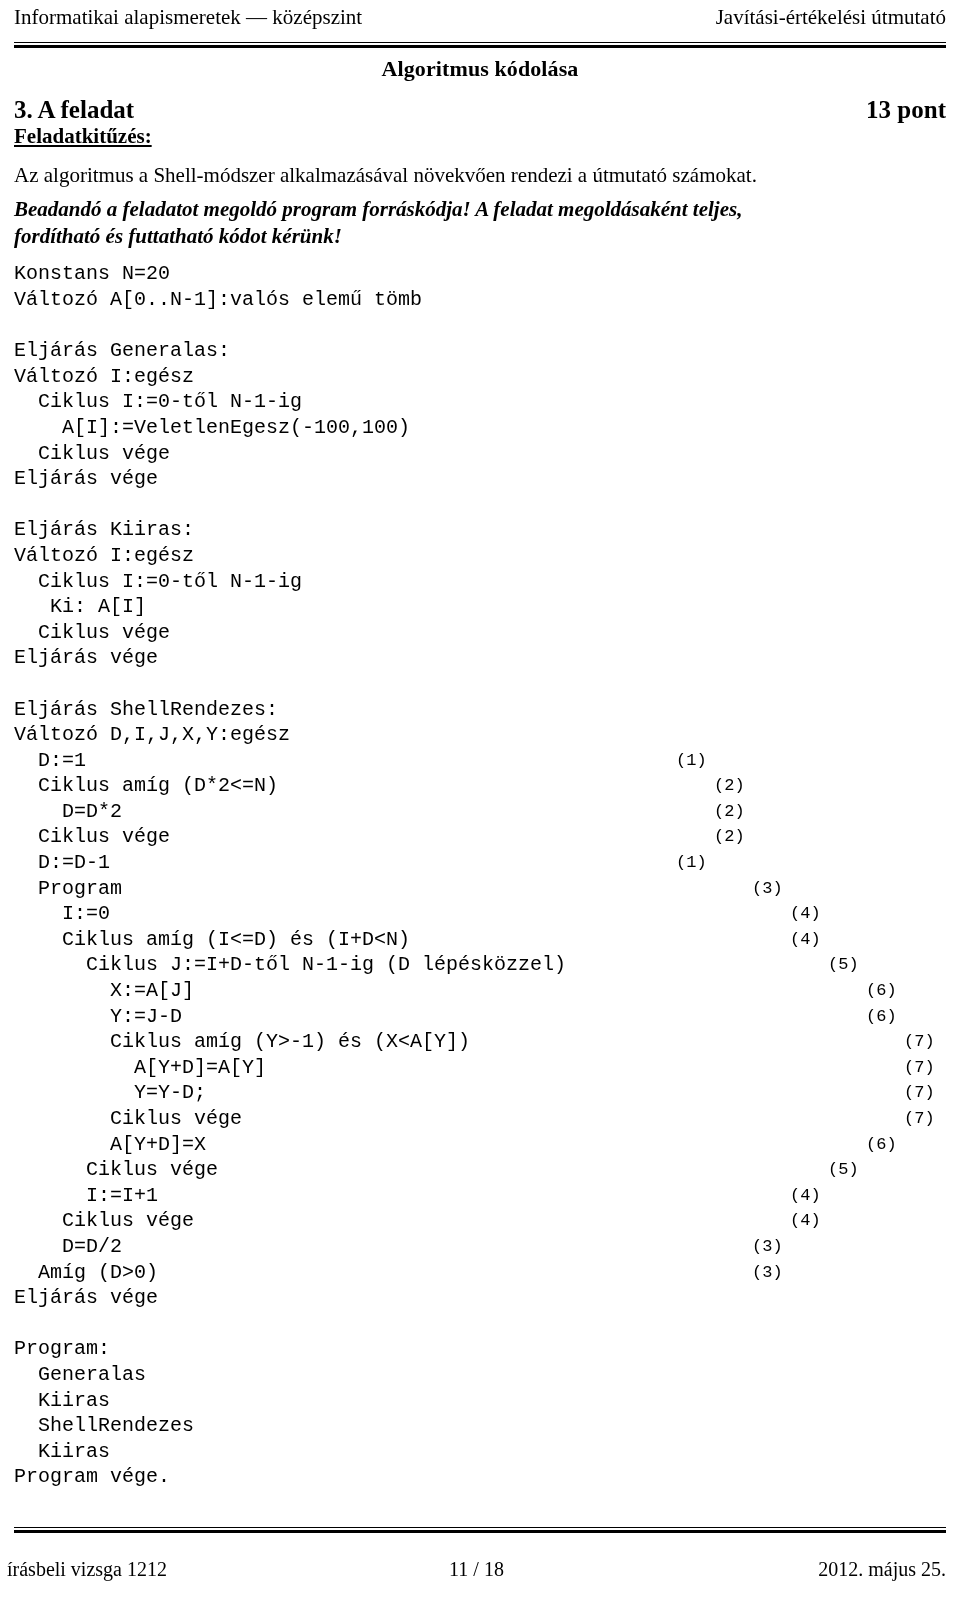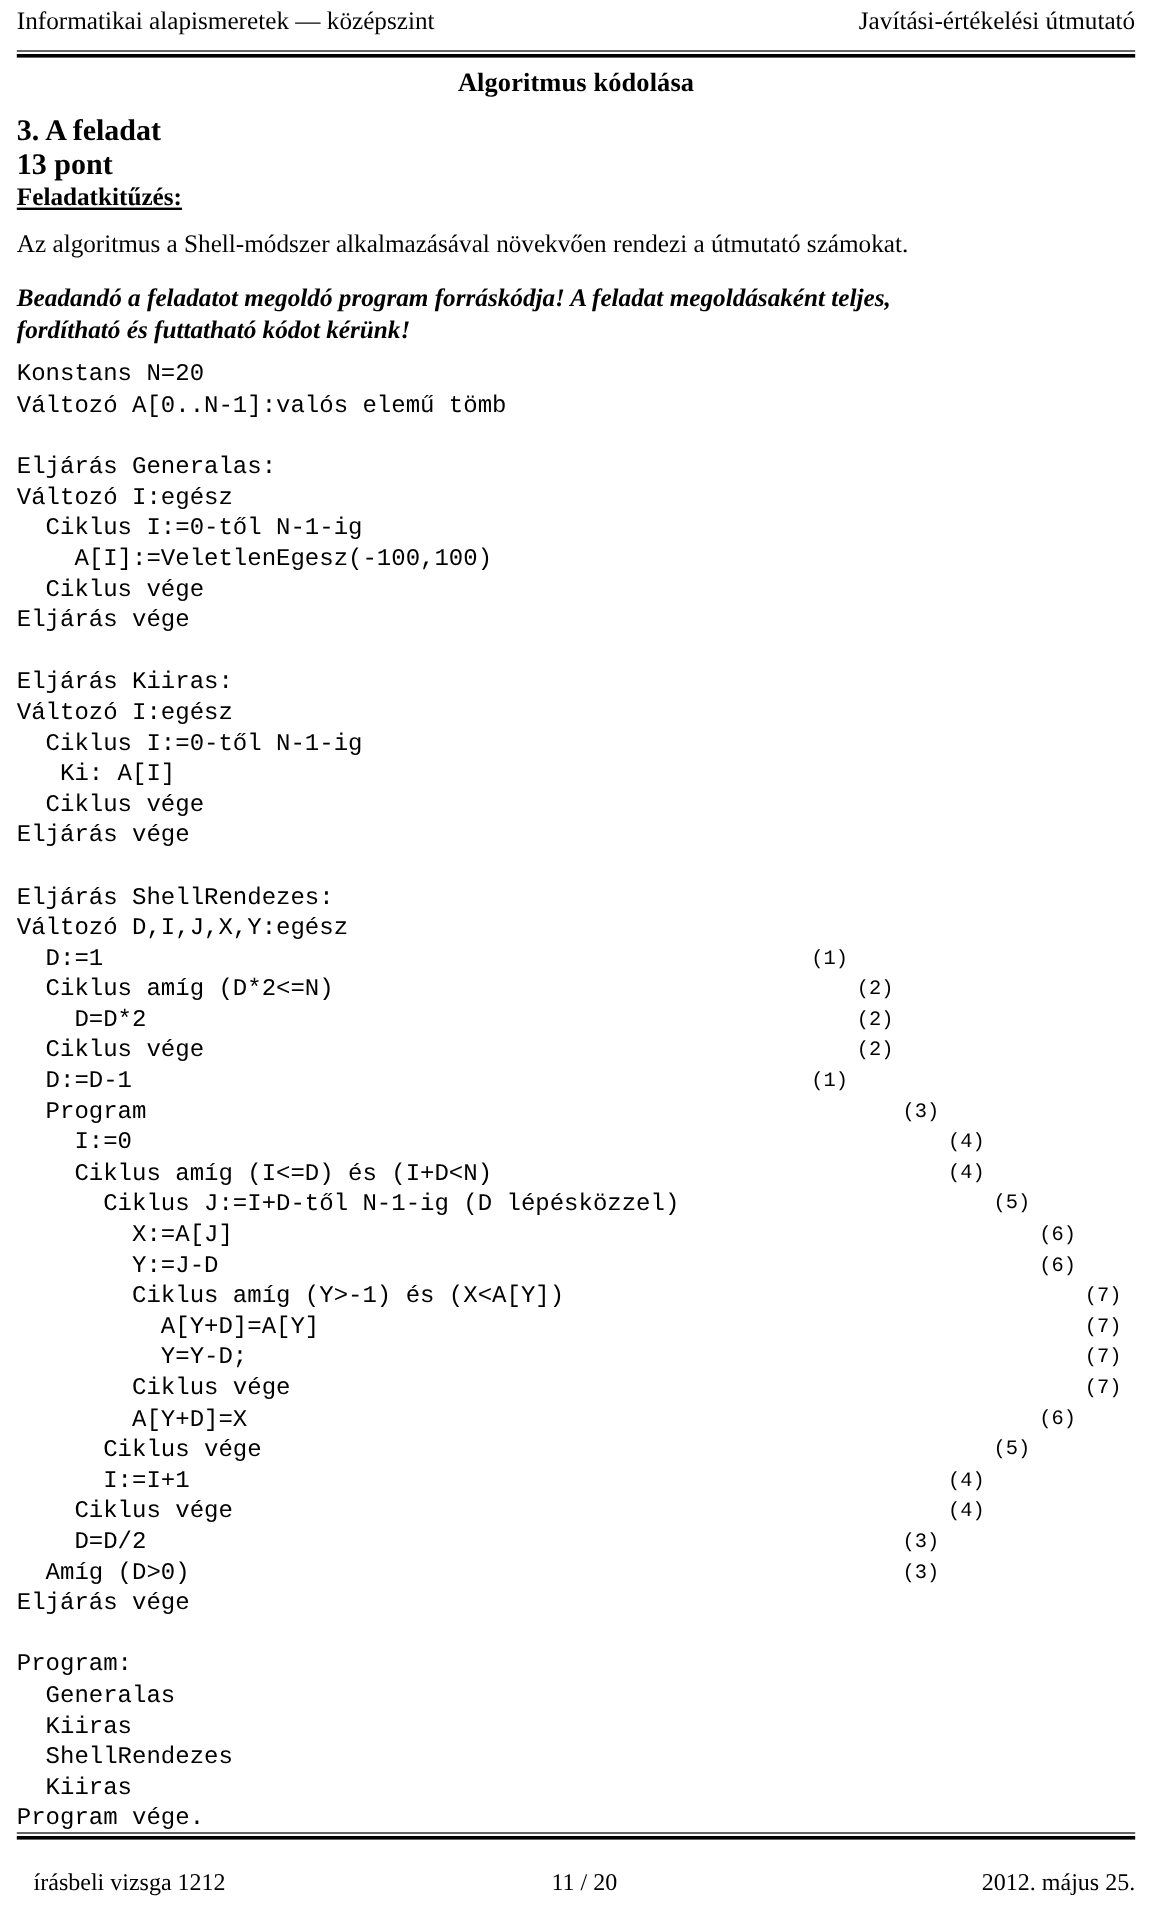--- a/index.html
+++ b/index.html
@@ -69,21 +69,20 @@
   }
 
   
   .task-head {
     display: flex;
     justify-content: space-between;
     align-items: baseline;
     font-weight: bold;
     font-size: 25px;
     margin-top: 14px;
-    flex-direction: column;
   }
   .task-points { font-size: 25px; }
 
   .subhead {
     font-weight: bold;
     font-size: 21px;
     text-decoration: underline;
     margin-top: 0;
   }
 
@@ -92,21 +91,21 @@
     line-height: 1.32;
     margin-top: 13px;
   }
   .para-line { display: block; white-space: nowrap; }
 
   .para-italic {
     font-size: 21px;
     font-style: italic;
     font-weight: bold;
     line-height: 1.3;
-    margin-top: 17px;
+    margin-top: 6px;
   }
   .para-italic .para-line { white-space: nowrap; }
 
   
   .code {
     margin-top: 11px;
     font-family: "Liberation Mono", "DejaVu Sans Mono", monospace;
     font-size: 20px;
     line-height: 25.6px;
     position: relative;
@@ -145,21 +144,21 @@
   }
   .footer-rule::after {
     content: "";
     position: absolute;
     left: 0; right: 0; top: 3px;
     height: 3px;
     background: #000;
   }
   .footer {
     position: absolute;
-    left: 28px;
+    left: 7px;
     right: 14px;
     top: 1558px;
     display: flex;
     justify-content: space-between;
     align-items: baseline;
     font-size: 20px;
   }
   .footer-center { position: absolute; left: 50%; transform: translateX(-50%); }
 </style>
 </head>
@@ -239,17 +238,17 @@
       <div class="code-line"><span class="txt">  Generalas</span></div>
       <div class="code-line"><span class="txt">  Kiiras</span></div>
       <div class="code-line"><span class="txt">  ShellRendezes</span></div>
       <div class="code-line"><span class="txt">  Kiiras</span></div>
       <div class="code-line"><span class="txt">Program vége.</span></div>
     </div>
 
   <div class="footer-rule"></div>
   <div class="footer">
     <div>írásbeli vizsga 1212</div>
-    <div class="footer-center">11 / 20</div>
+    <div class="footer-center">11 / 18</div>
     <div>2012. május 25.</div>
   </div>
 
 </div>
 
 </body></html>

